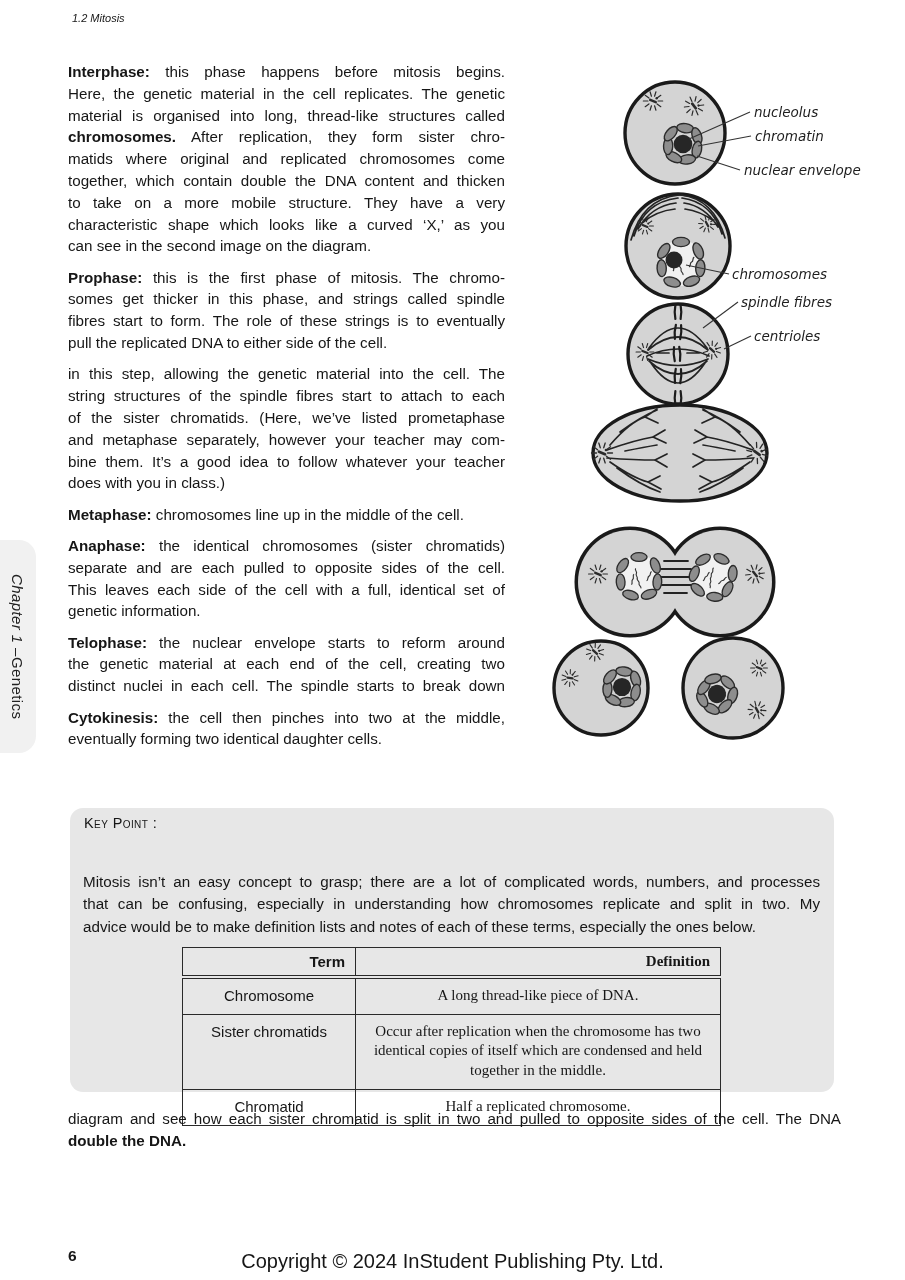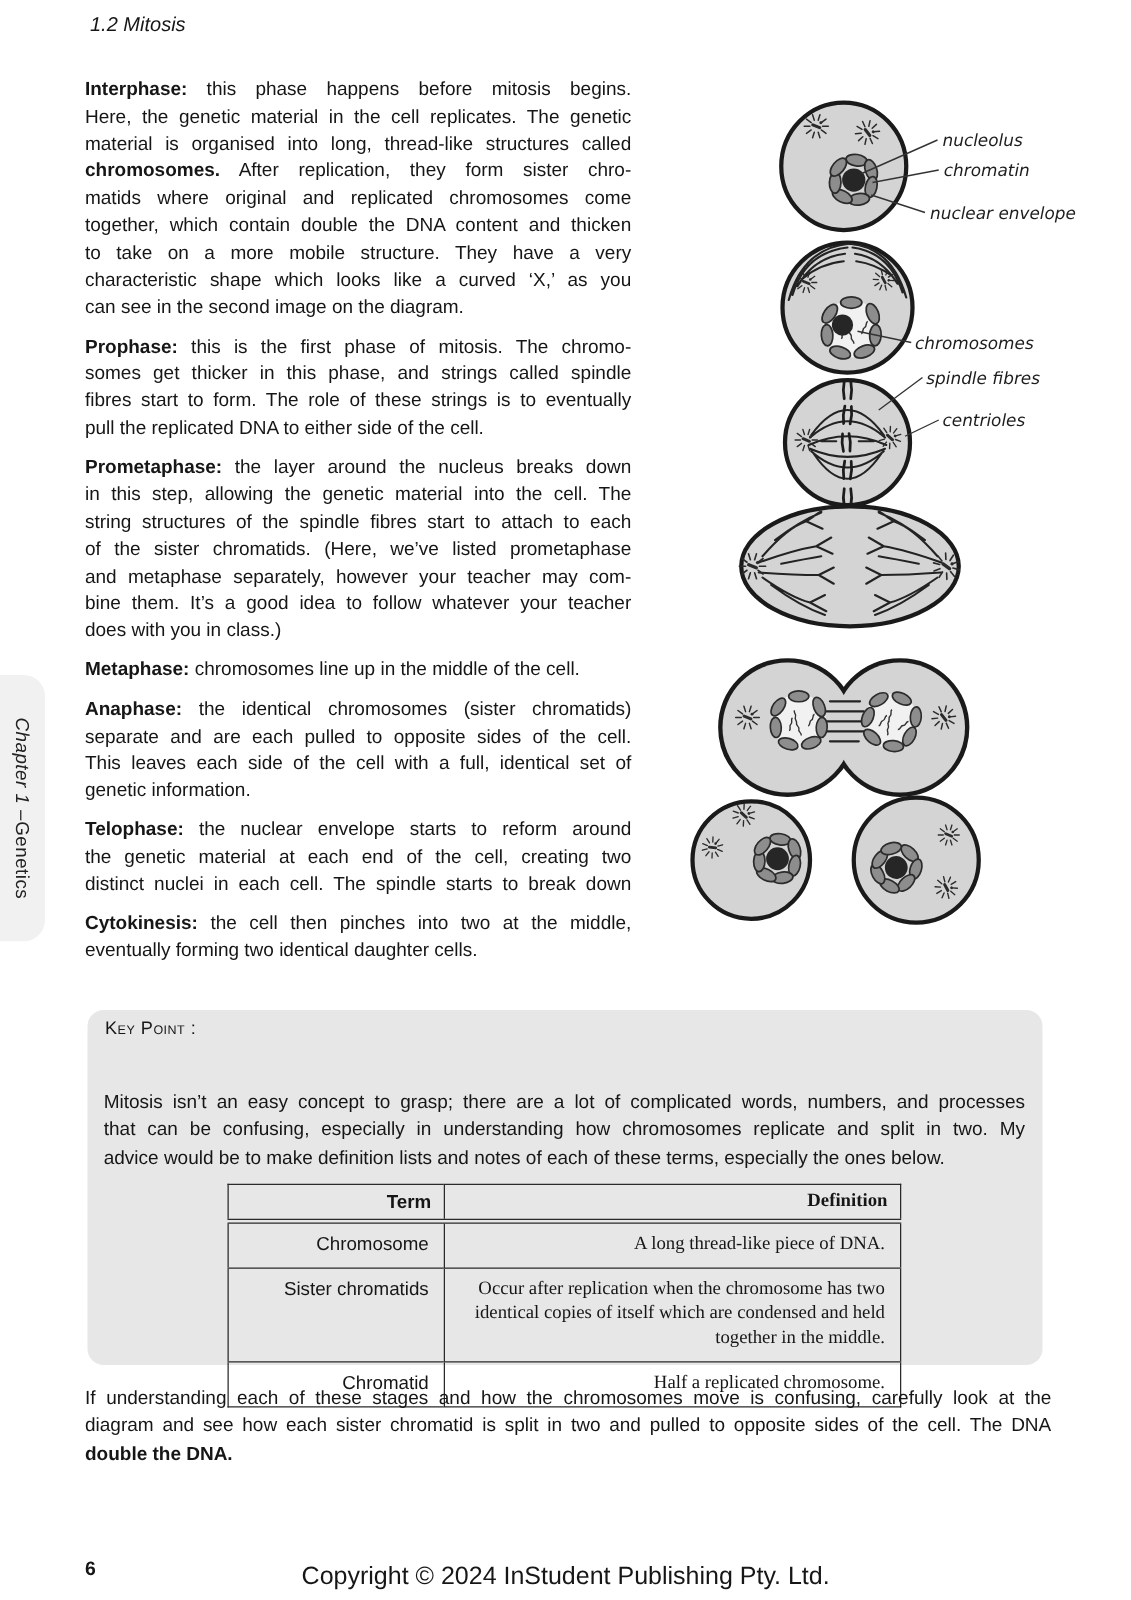--- a/index.html
+++ b/index.html
@@ -1,19 +1,19 @@
 <!DOCTYPE html>
 <html style="--cell-fill: #d4d4d4; --kp-bg: #e7e7e7; --tab-bg: #f1f1f1;"><head>
 <meta charset="utf-8">
 <style>
   html,body{margin:0;padding:0;background:#fff;}
   #page{position:relative;width:905px;height:1280px;background:#fff;overflow:hidden;
         font-family:"Liberation Sans",sans-serif;color:#161616;}
   
-  #sec-header{position:absolute;left:72px;top:12px;font-size:16px;font-style:italic;}
+  #sec-header{position:absolute;left:72px;top:12px;font-size:11px;font-style:italic;}
   
   #tab{position:absolute;left:-16px;top:540px;width:52px;height:213px;
        background:var(--tab-bg,#f1f1f1);border-radius:17px;}
   #tab-text{position:absolute;left:16px;top:0;width:34px;height:100%;
        writing-mode:vertical-rl;display:flex;align-items:center;justify-content:center;
        font-size:15px;color:#222;letter-spacing:.4px;white-space:nowrap;}
   #tab-text .it{font-style:italic;}
   
   #text-col{position:absolute;left:68px;top:61px;width:437px;font-size:15.2px;line-height:21.8px;}
   .para{margin:0 0 9.5px 0;}
@@ -23,21 +23,21 @@
   
   #keypoint{position:absolute;left:70px;top:808px;width:764px;height:284px;
        background:var(--kp-bg,#e7e7e7);border-radius:13px;box-sizing:border-box;
        padding:7px 14px 0 13px;}
   #kp-title{font-size:14.5px;font-weight:normal;font-variant:small-caps;letter-spacing:.4px;margin:0 0 3px 1px;}
   #kp-lines{font-size:15.2px;line-height:22.3px;margin-top:40px;}
   #kp-table{border-collapse:collapse;margin:9px auto 0;border:1.6px solid #2a2a2a;font-size:15px;}
   #kp-table th{border-bottom:4px double #2a2a2a;font-weight:bold;text-align:right;padding:5px 10px;}
   #kp-table th + th, #kp-table td + td{border-left:1.6px solid #2a2a2a;font-family:Liberation Serif, serif;}
   #kp-table tbody tr + tr td{border-top:1.6px solid #2a2a2a;margin-left:13px;}
-  #kp-table td{padding:7px 12px 8px 12px;vertical-align:top;line-height:19.8px;text-align:right;}
+  #kp-table td{padding:7px 12px 8px 12px;vertical-align:top;line-height:19.8px;text-align:center;}
   #kp-table td.term{width:148px;}
   #kp-table td.def{width:340px;}
   
   #closing{position:absolute;left:68px;top:1108px;width:773px;font-size:15.2px;line-height:22.3px;}
   
   #pageno{position:absolute;left:68px;top:1247px;font-size:15.5px;font-weight:bold;}
   #copyright{position:absolute;left:0;top:1250px;width:905px;text-align:center;font-size:20px;}
   
   #diagram{position:absolute;left:545px;top:60px;width:360px;height:700px;}
   .cell{fill:var(--cell-fill,#d4d4d4);stroke:#1a1a1a;stroke-width:3.4;}
@@ -72,21 +72,20 @@
         <div class="jline">characteristic shape which looks like a curved ‘X,’ as you</div>
         <div class="jlast">can see in the second image on the diagram.</div>
       </div>
       <div class="para">
         <div class="jline"><b>Prophase:</b> this is the first phase of mitosis. The chromo-</div>
         <div class="jline">somes get thicker in this phase, and strings called spindle</div>
         <div class="jline">fibres start to form. The role of these strings is to eventually</div>
         <div class="jlast">pull the replicated DNA to either side of the cell.</div>
       </div>
       <div class="para">
-        <div class="jline"><b>Prometaphase:</b> the layer around the nucleus breaks down</div>
         <div class="jline">in this step, allowing the genetic material into the cell. The</div>
         <div class="jline">string structures of the spindle fibres start to attach to each</div>
         <div class="jline">of the sister chromatids. (Here, we’ve listed prometaphase</div>
         <div class="jline">and metaphase separately, however your teacher may com-</div>
         <div class="jline">bine them. It’s a good idea to follow whatever your teacher</div>
         <div class="jlast">does with you in class.)</div>
       </div>
       <div class="para">
         <div class="jlast"><b>Metaphase:</b> chromosomes line up in the middle of the cell.</div>
       </div>
@@ -267,21 +266,20 @@
           </tr>
           <tr>
             <td class="term">Chromatid</td>
             <td class="def">Half a replicated chromosome.</td>
           </tr>
         </tbody>
     </table>
   </div>
 
   <div id="closing">
-      <div class="jline">If understanding each of these stages and how the chromosomes move is confusing, carefully look at the</div>
       <div class="jline">diagram and see how each sister chromatid is split in two and pulled to opposite sides of the cell. The DNA</div>
       <div class="jlast"><b>double the DNA.</b></div>
     </div>
 
   <div id="pageno">6</div>
   <div id="copyright">Copyright © 2024 InStudent Publishing Pty. Ltd.</div>
 
 </div>
 
 </body></html>

